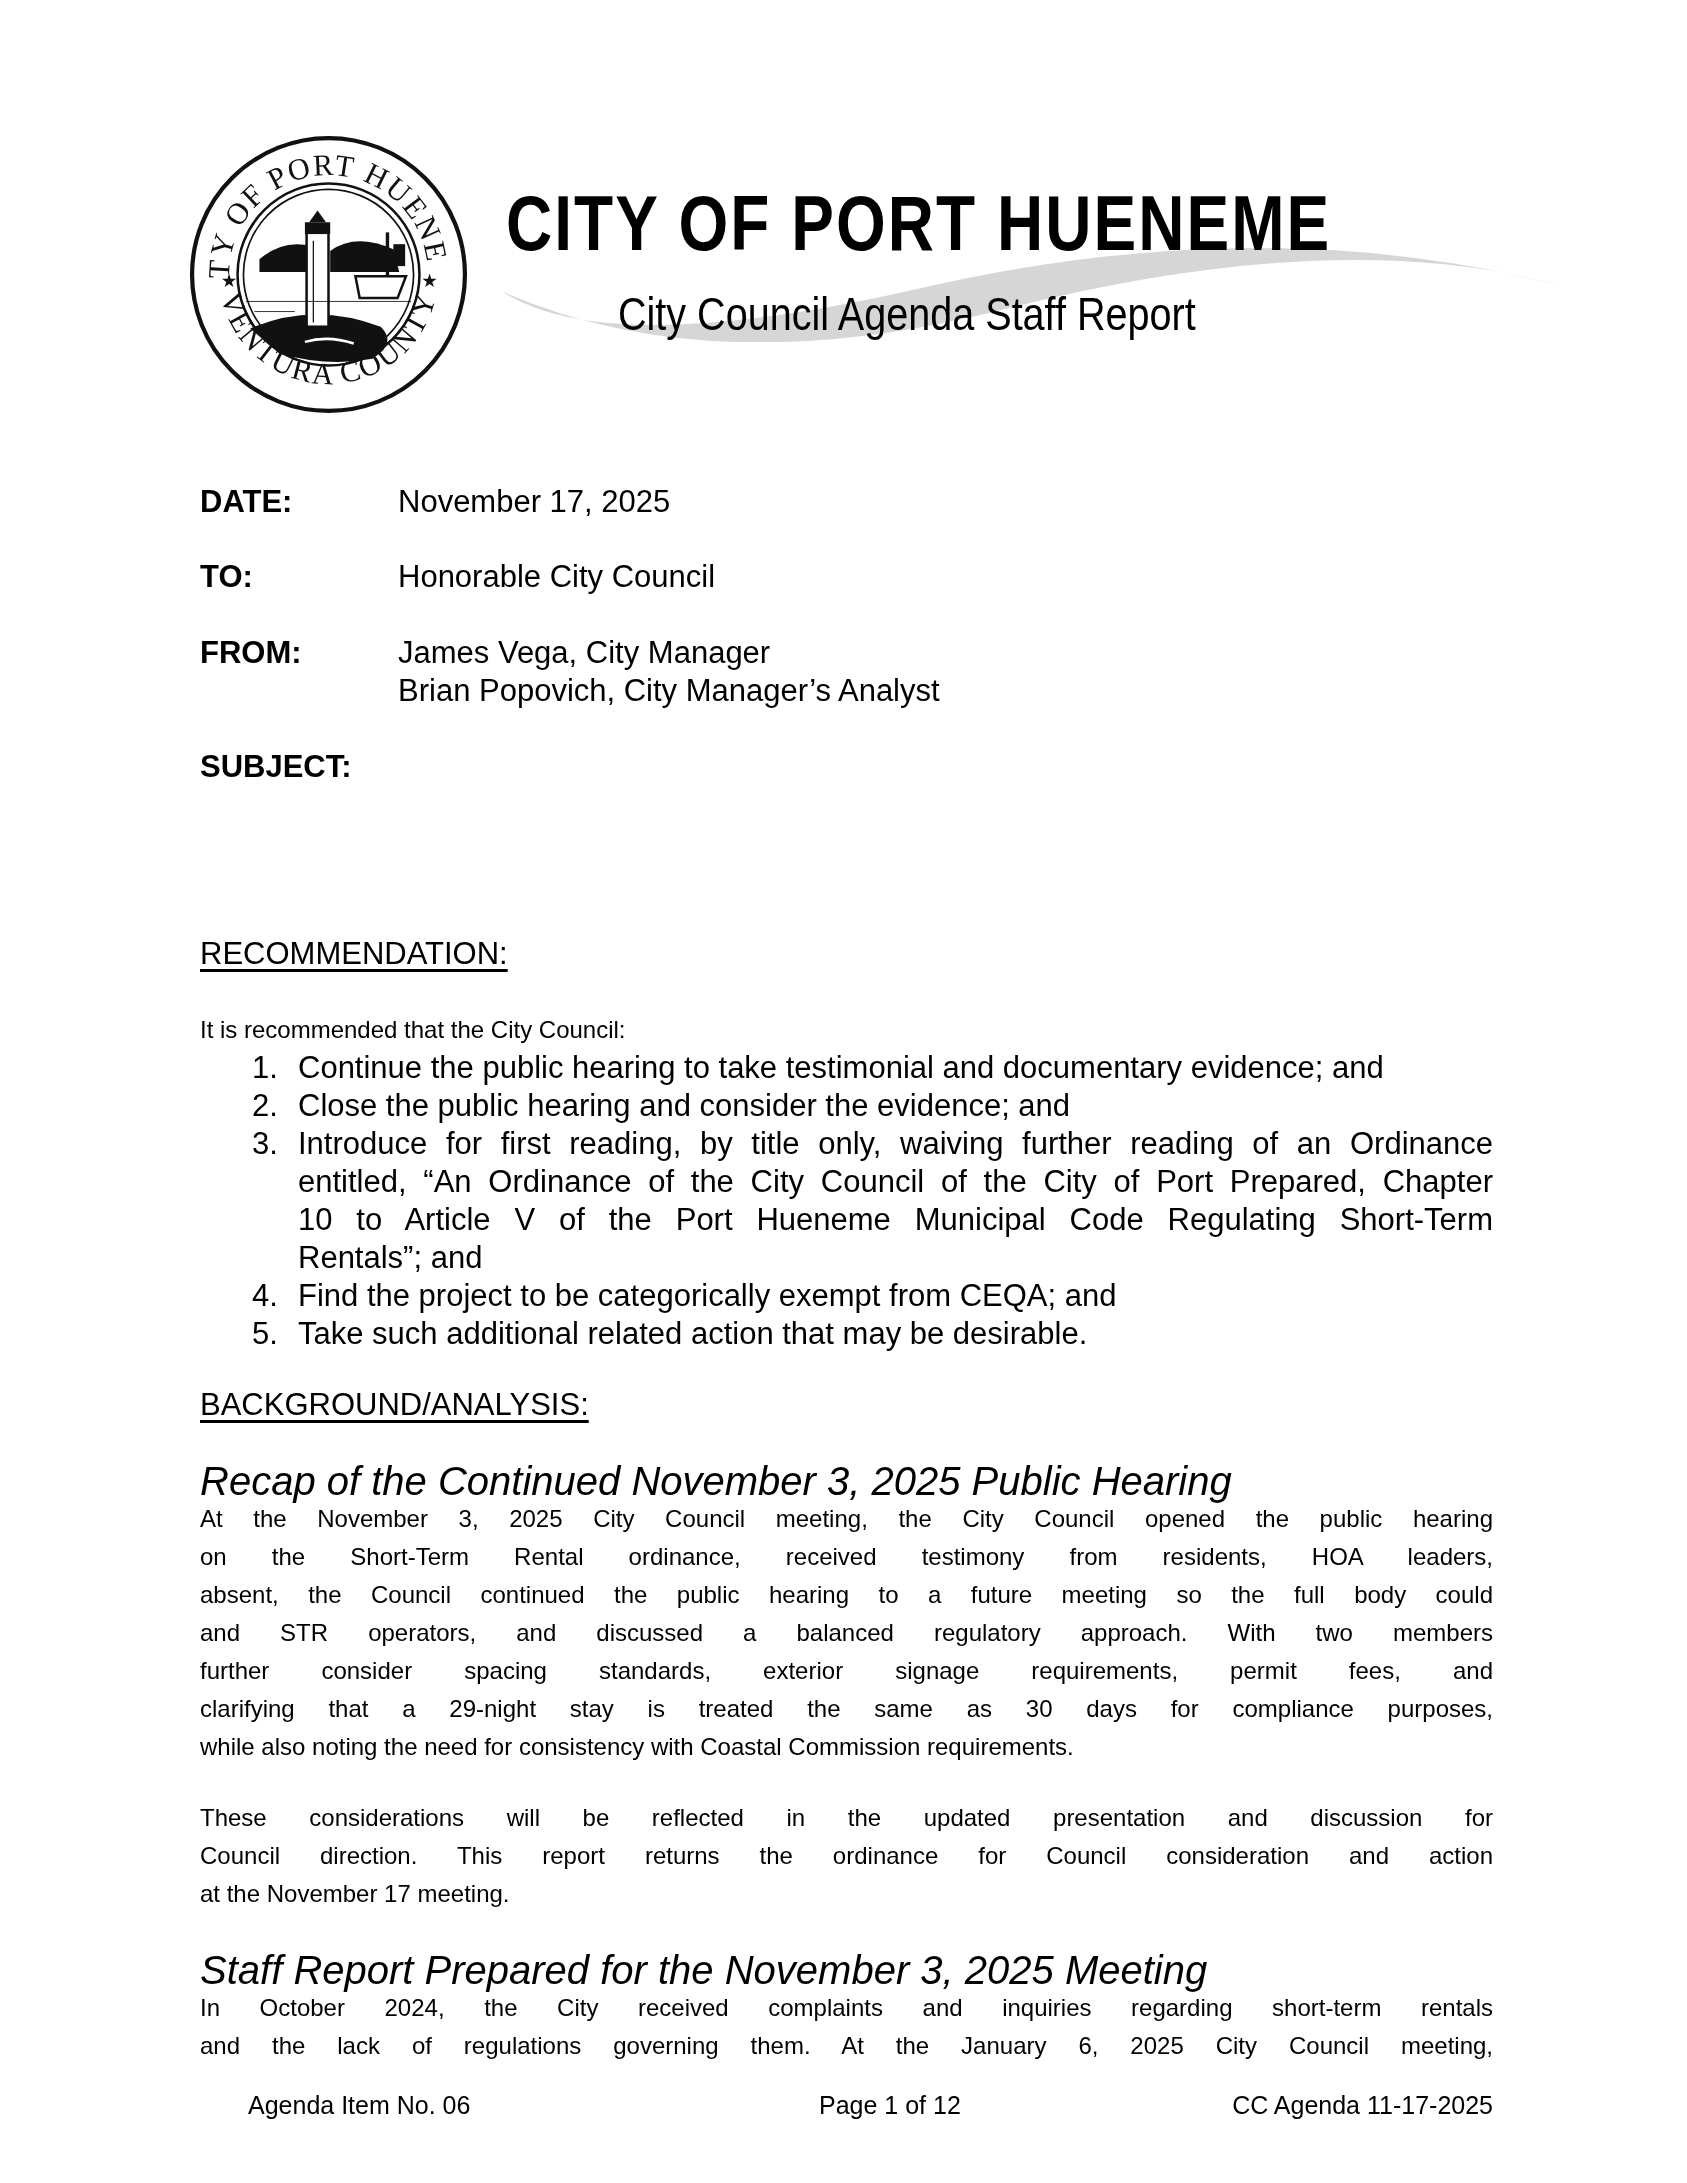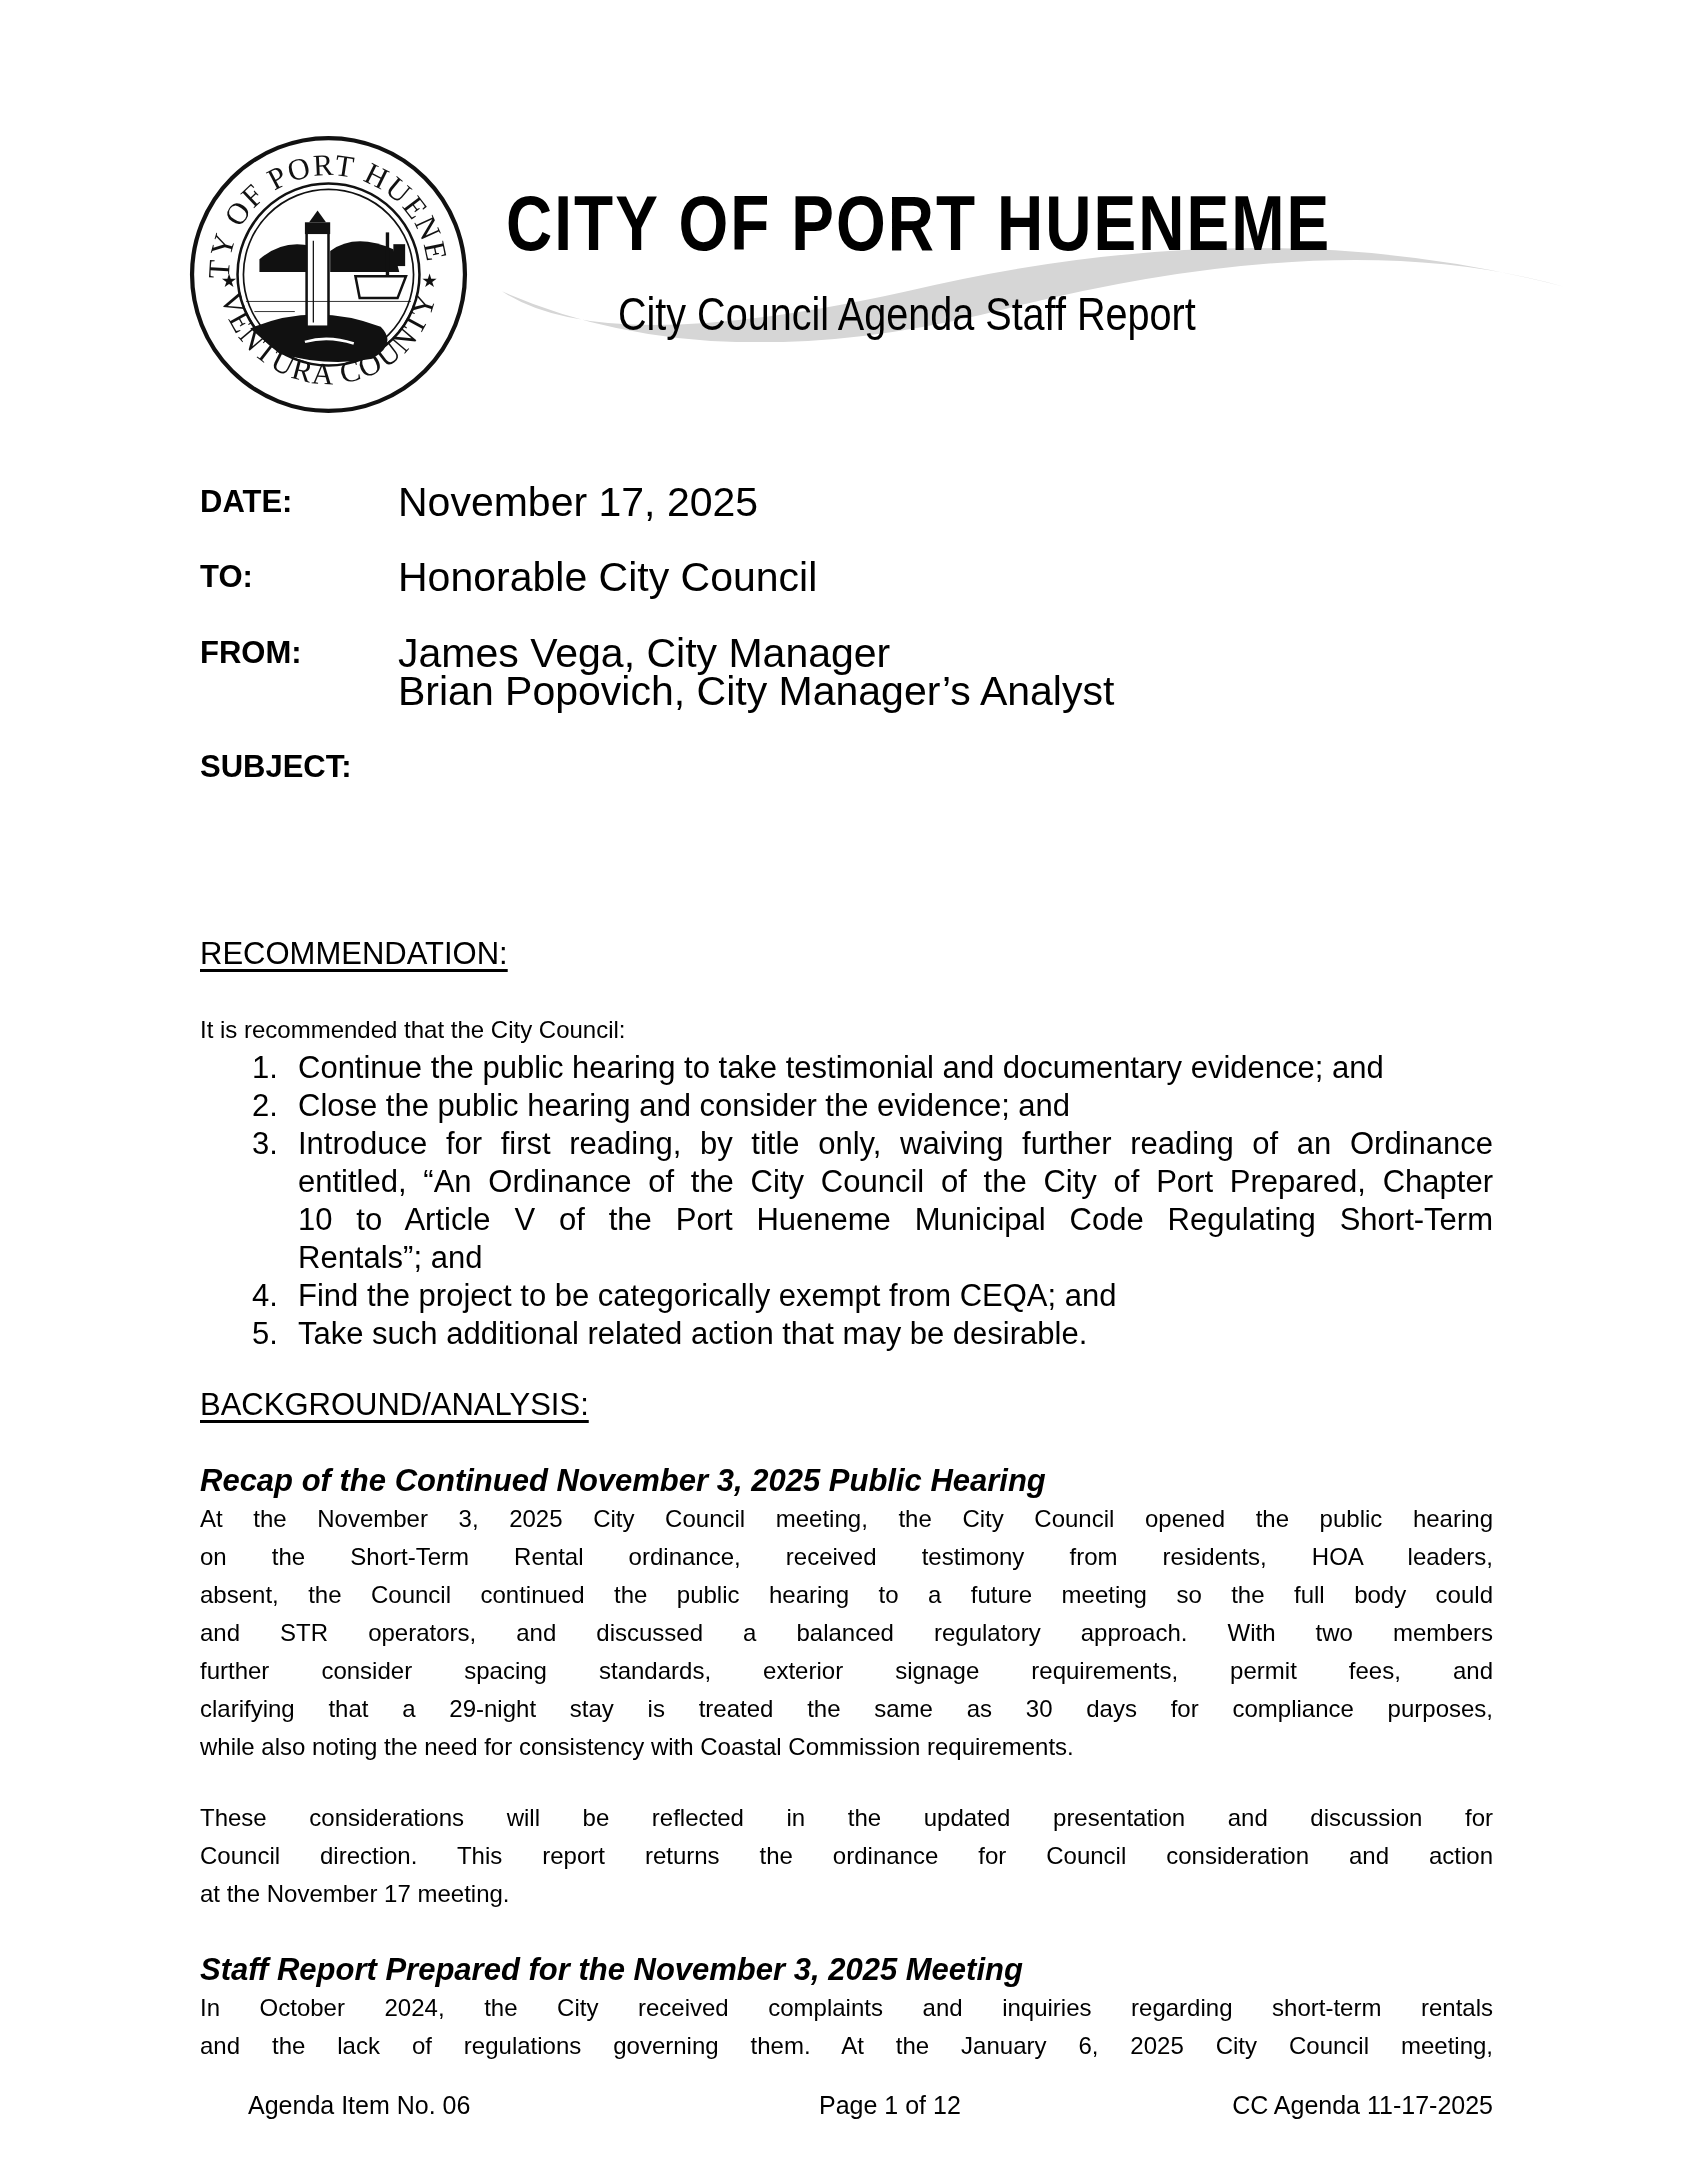--- a/index.html
+++ b/index.html
@@ -17,29 +17,29 @@
       font-family: "Liberation Sans", sans-serif; font-weight: bold;
       font-size: 78px; letter-spacing: 2.5px; transform: scaleX(0.82); transform-origin: left top;
       white-space: nowrap; line-height: 1;
     }
     .org-subtitle {
       position: absolute; left: 618px; top: 291px;
       font-size: 46px; transform: scaleX(0.86); transform-origin: left top;
       white-space: nowrap; line-height: 1;
     }
     .lbl { position: absolute; left: 200px; font-weight: bold; font-size: 31px; line-height: 38px; text-align: right; }
-    .val { position: absolute; left: 398px; font-size: 41px; line-height: 38px; }
+    .val { position: absolute; left: 398px; font-size: 31px; line-height: 38px; }
     .just-block { position: absolute; left: 398px; width: 1095px; font-size: 31px; line-height: 38px; text-align: justify; }
     .just-line { display: block; text-align: justify; text-align-last: justify; height: 38px; }
     .last-line { display: block; text-align: left; height: 38px; }
     .heading {
       position: absolute; left: 200px; font-weight: normal; font-size: 31px; line-height: 38px;
       text-decoration: underline; text-decoration-thickness: 3.4px; text-underline-offset: 5px;
     }
-    .subheading { position: absolute; left: 200px; font-weight: bold; font-style: italic; font-size: 31px; line-height: 38px; }
+    .subheading { position: absolute; left: 200px; font-weight: normal; font-style: italic; font-size: 40px; line-height: 38px; }
     .para { position: absolute; left: 200px; width: 1293px; font-size: 24px; line-height: 38px; }
     .list { position: absolute; left: 200px; width: 1293px; font-size: 31px; line-height: 38px; }
     .li { position: relative; padding-left: 98px; }
     .li-num { position: absolute; left: 52px; top: 0; }
 
     .footer { position: absolute; top: 2090px; font-size: 25px; line-height: 30px; white-space: nowrap; margin-left: 48px; }
   </style>
 </head>
 <body>
 

